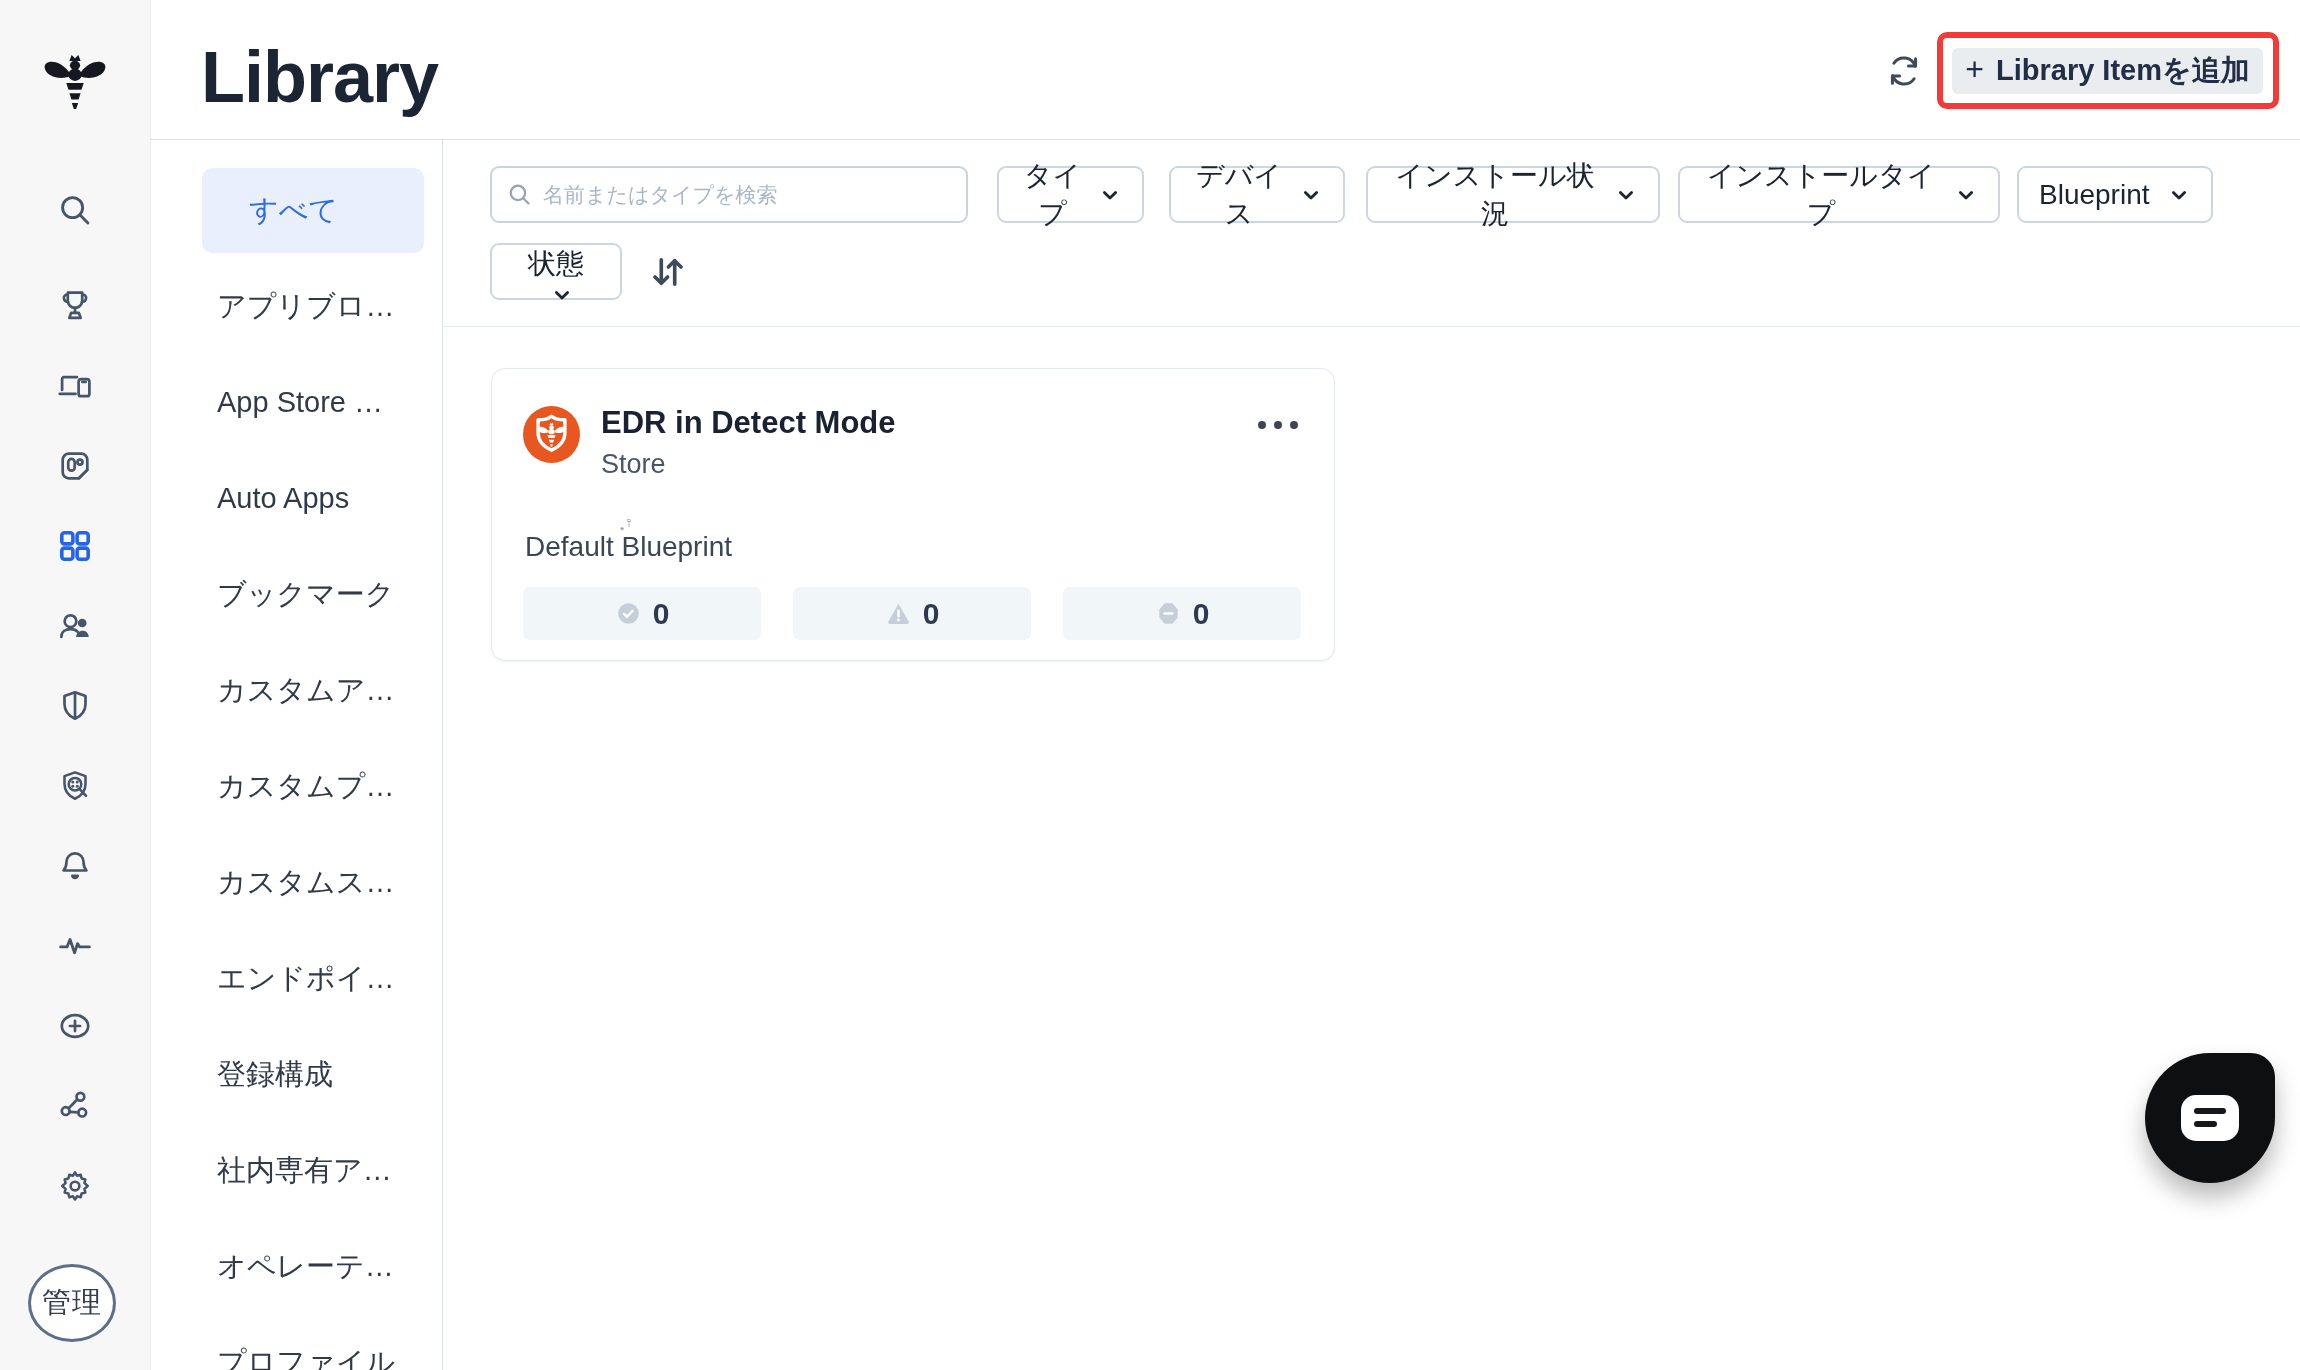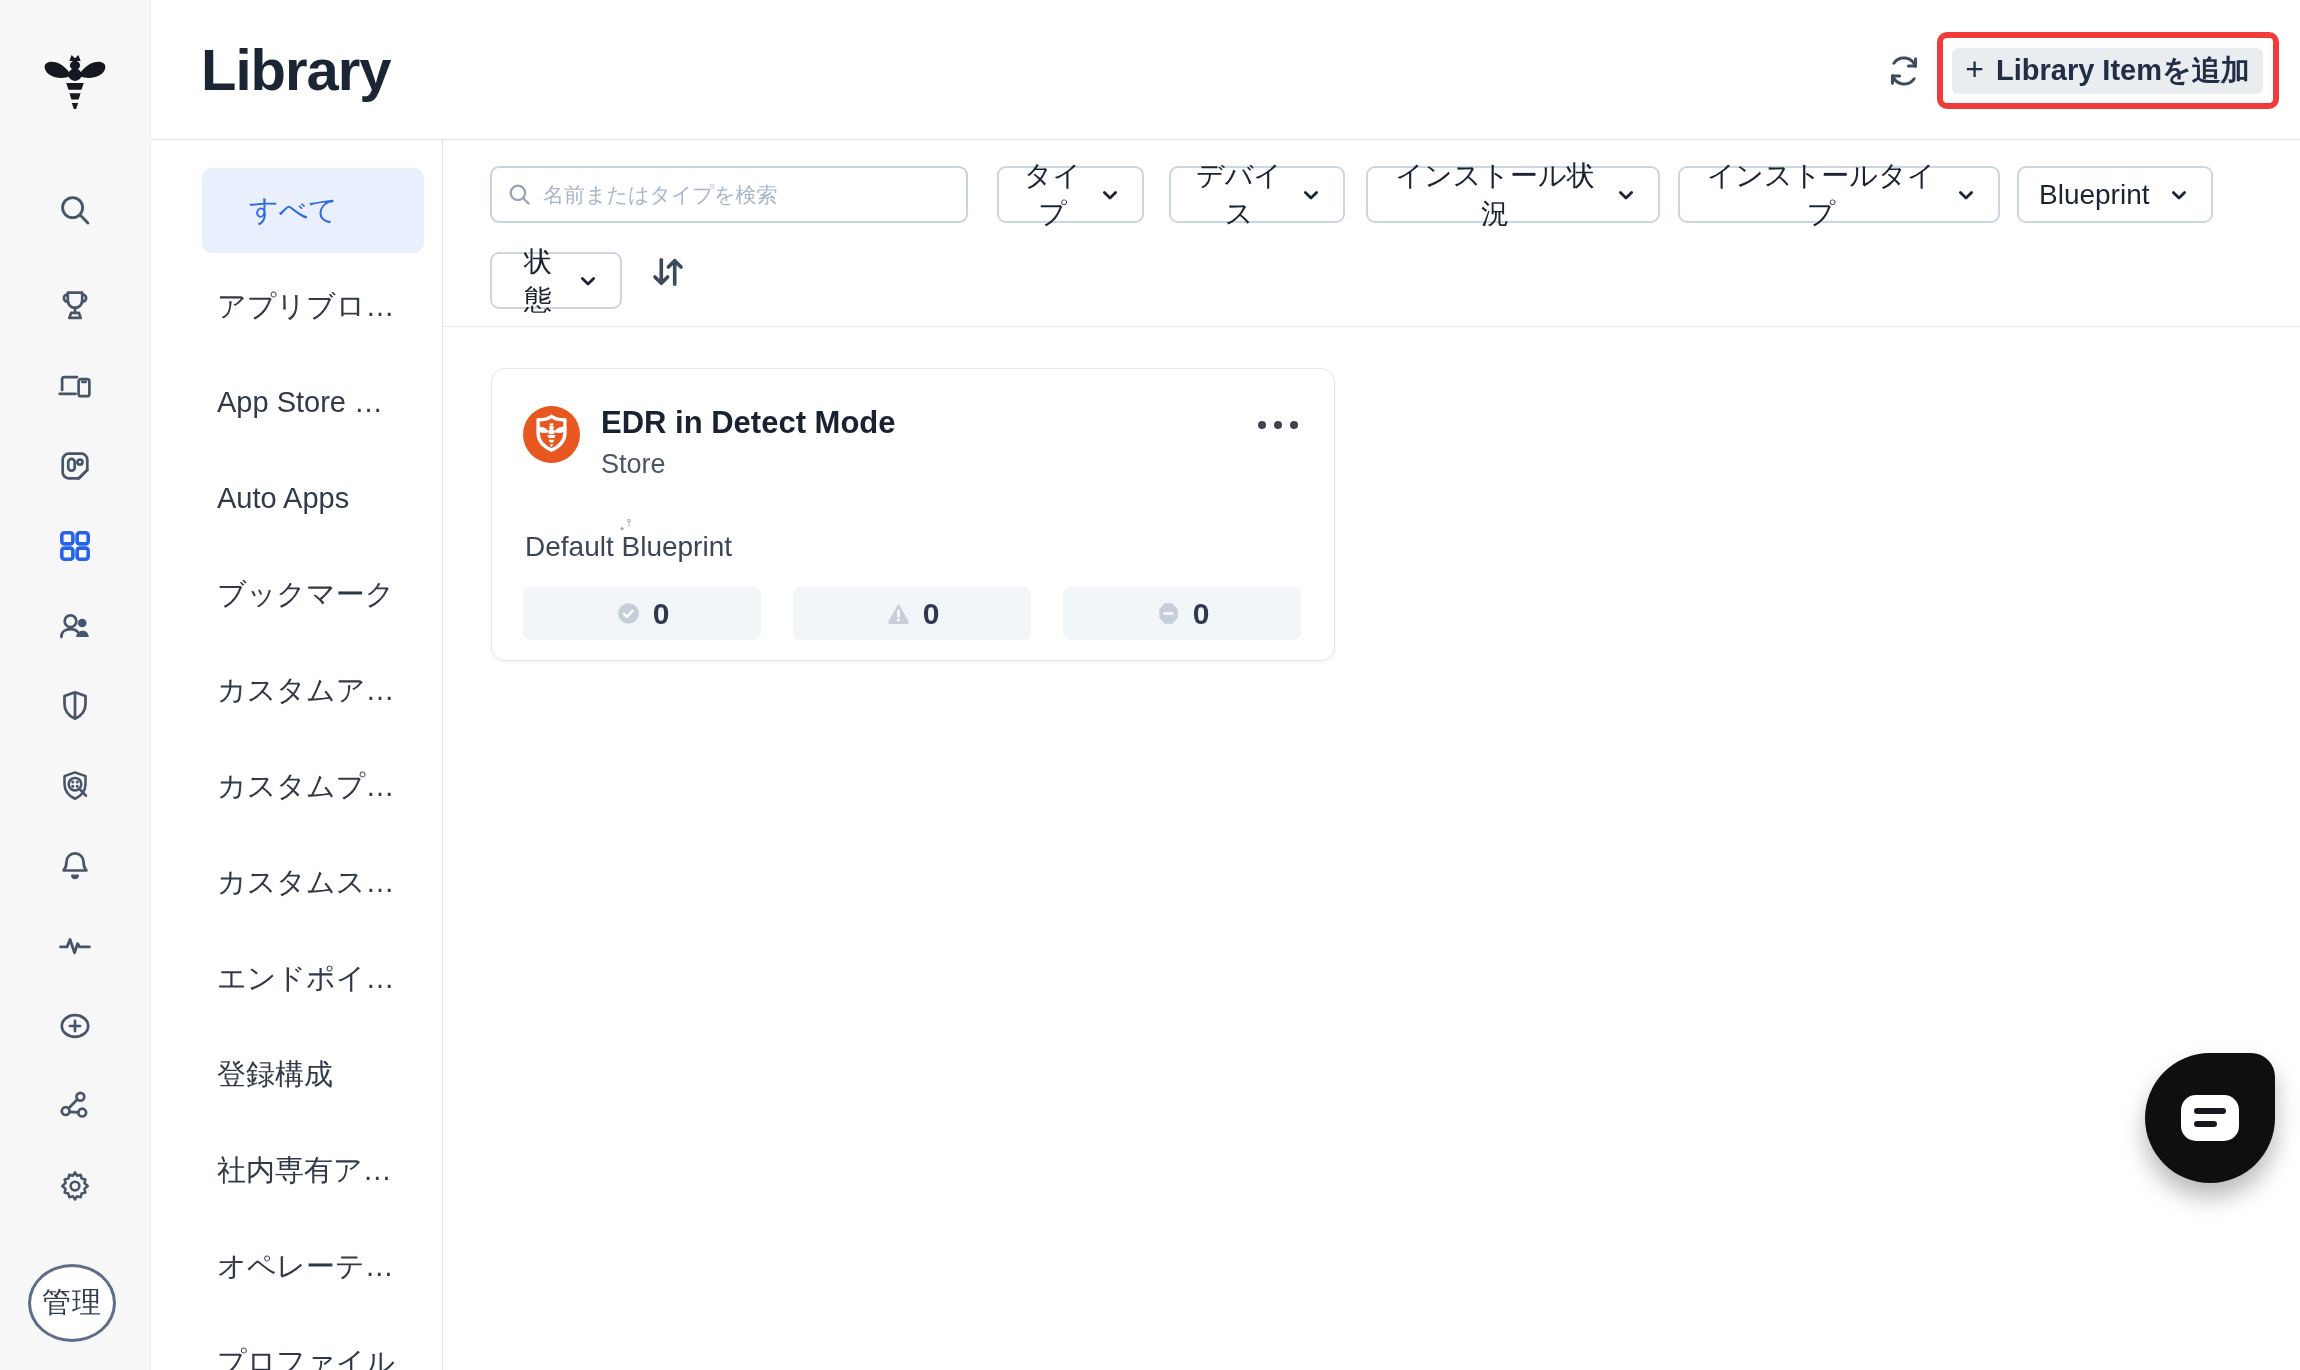--- a/index.html
+++ b/index.html
@@ -13,21 +13,21 @@
   .rail-icon { position:absolute; left:50%; transform:translate(-50%,-50%); width:40px; height:40px;
     display:flex; align-items:center; justify-content:center; color:#475569; cursor:pointer; }
   .rail-icon svg { width:36px; height:36px; display:block; }
   .rail-icon.active { color:#2563EB; }
   .logo { position:absolute; left:50%; top:84px; transform:translate(-50%,-50%); width:78px; height:66px; }
   .admin-badge { position:absolute; left:28px; top:1264px; width:88px; height:78px; border:3px solid #5F6E88;
     border-radius:50%; background:#fff; display:flex; align-items:center; justify-content:center;
     font-size:29px; color:#333E52; letter-spacing:1px; }
 
   
-  .page-title { position:absolute; left:201px; top:36px; font-size:58px; font-weight:700;
+  .page-title { position:absolute; left:201px; top:36px; font-size:72px; font-weight:700;
     color:#1C2534; letter-spacing:-1px; }
   .header-divider { position:absolute; left:151px; top:139px; width:2149px; height:1px; background:#D8E1EA; }
   .refresh-btn { position:absolute; left:1885px; top:52px; width:40px; height:40px; color:#3E4A5C; cursor:pointer; }
   .refresh-btn svg { width:38px; height:38px; }
   .annotation-box { position:absolute; left:1937px; top:32px; width:342px; height:77px;
     border:6px solid #F13A3A; border-radius:10px; z-index:9; pointer-events:none; }
   .add-btn { position:absolute; left:1952px; top:48px; width:311px; height:46px; background:#E9EDF0;
     border:none; border-radius:6px; display:flex; align-items:center; justify-content:center; gap:12px;
     font-family:inherit; font-size:29px; font-weight:700; color:#222E45; cursor:pointer; }
   .add-btn .plus { font-size:32px; font-weight:400; margin-top:-3px; }
@@ -44,21 +44,21 @@
   .search-box { position:absolute; left:490px; top:166px; width:478px; height:57px; border:2px solid #C7D3E2;
     border-radius:9px; background:#fff; display:flex; align-items:center; padding:0 14px; gap:10px; }
   .search-box svg { width:27px; height:27px; color:#94A3B8; flex:none; }
   .search-box input { border:none; outline:none; flex:1; font-family:inherit; font-size:21px; color:#4c1d95;
     background:transparent; min-width:0; }
   .search-box input::placeholder { color:#A8B6C9; }
   .filter-btn { position:absolute; top:166px; height:57px; background:#fff; border:2px solid #CBD6E0;
     border-radius:9px; display:flex; align-items:center; justify-content:space-between; padding:0 20px;
     font-family:inherit; font-size:28px; font-weight:500; color:#1B2433; cursor:pointer; }
   .filter-btn svg { width:24px; height:24px; flex:none; margin-left:12px; }
-  .filter-btn.row2 { top:252px; }
+  .filter-btn.row2 { top:243px;flex-direction:column; }
   .sort-btn { position:absolute; left:645px; top:249px; width:46px; height:46px; color:#3E4A5C; cursor:pointer; }
   .sort-btn svg { width:46px; height:46px; }
   .filters-divider { position:absolute; left:443px; top:326px; width:1857px; height:1px; background:#E3E9F0; }
 
   
   .card { position:absolute; left:491px; top:368px; width:844px; height:293px; background:#fff;
     border:1px solid #E4E9EE; border-radius:14px; box-shadow:0 1px 3px rgba(23,43,77,.06); cursor:pointer; }
   .card-icon { position:absolute; left:31px; top:37px; width:57px; height:57px; }
   .card-title { position:absolute; left:109px; top:36px; font-size:31px; font-weight:700; color:#1A2130; }
   .card-subtitle { position:absolute; left:109px; top:80px; font-size:27px; color:#4A5568; }

